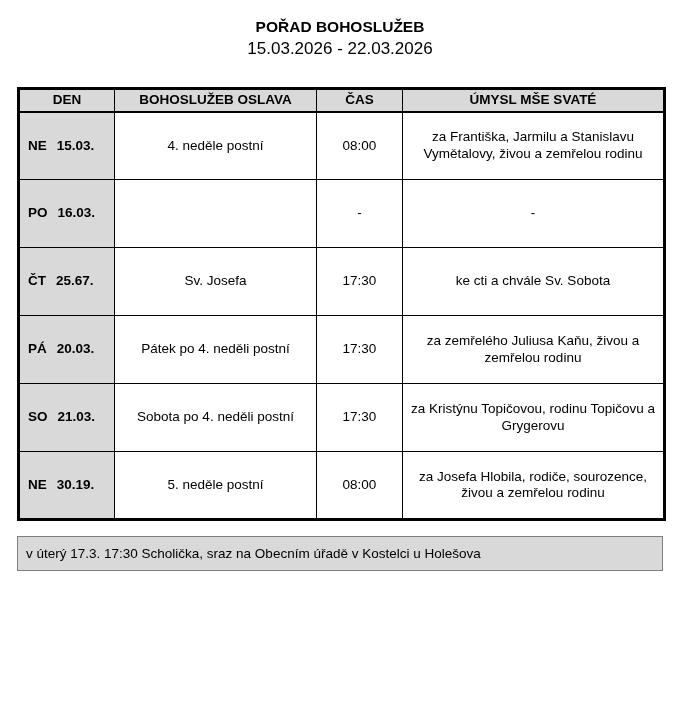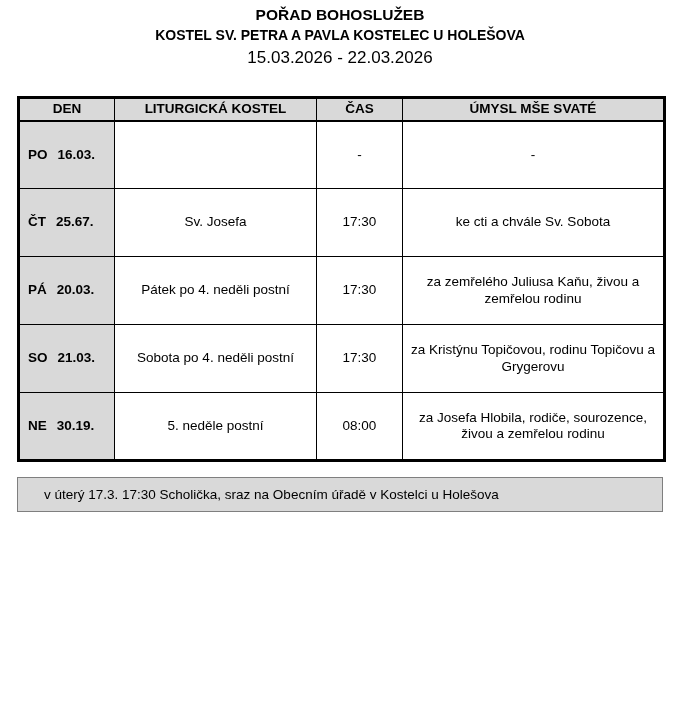--- a/index.html
+++ b/index.html
@@ -14,21 +14,21 @@
   }
   .page {
     width: 680px;
     height: 727px;
     padding: 6px 17px 0 17px;
   }
   .title-block { text-align: center; }
   .title {
     font-size: 15.5px;
     font-weight: bold;
-    margin: 0 0 3px 0;
+    margin: 12px 0 3px 0;
   }
   .subtitle {
     font-size: 14px;
     font-weight: bold;
     margin: 0 0 5px 0;
   }
   .date-range {
     font-size: 17px;
     font-weight: normal;
     margin: 0 0 16px 0;
@@ -66,51 +66,56 @@
     font-weight: bold;
     text-align: left !important;
     padding-left: 8px !important;
   }
   td.day-cell .day-gap { display: inline-block; width: 10px; }
   .footer-note {
     margin-top: 15px;
     width: 646px;
     background: #d9d9d9;
     border: 1px solid #7f7f7f;
-    padding: 9px 26px;
+    padding: 9px 8px;
     font-size: 13.5px;
   }
 </style>
 </head>
 <body>
 
 <div class="page">
 
   <div class="title-block">
     <div class="title">POŘAD BOHOSLUŽEB</div>
-    <div class="subtitle">KOSTEL SV. PETRA A PAVLA KOSTELEC U HOLEŠOVA</div>
     <div class="date-range">15.03.2026 - 22.03.2026</div>
   </div>
 
   <table class="schedule">
     <colgroup>
       <col style="width:96px">
       <col style="width:202px">
       <col style="width:86px">
       <col style="width:262px">
     </colgroup>
     <thead>
       <tr>
         <th>DEN</th>
-        <th>LITURGICKÁ KOSTEL</th>
+        <th>BOHOSLUŽEB OSLAVA</th>
         <th>ČAS</th>
         <th>ÚMYSL MŠE SVATÉ</th>
       </tr>
     </thead>
     <tbody>
+        <tr>
+          <td class="day-cell"><span>NE</span><span class="day-gap"></span><span>15.03.</span></td>
+          <td>4. neděle postní</td>
+          <td>08:00</td>
+          <td>za Františka, Jarmilu a Stanislavu Vymětalovy, živou a zemřelou rodinu</td>
+        </tr>
         <tr>
           <td class="day-cell"><span>PO</span><span class="day-gap"></span><span>16.03.</span></td>
           <td></td>
           <td>-</td>
           <td>-</td>
         </tr>
         <tr>
           <td class="day-cell"><span>ČT</span><span class="day-gap"></span><span>25.67.</span></td>
           <td>Sv. Josefa</td>
           <td>17:30</td>

